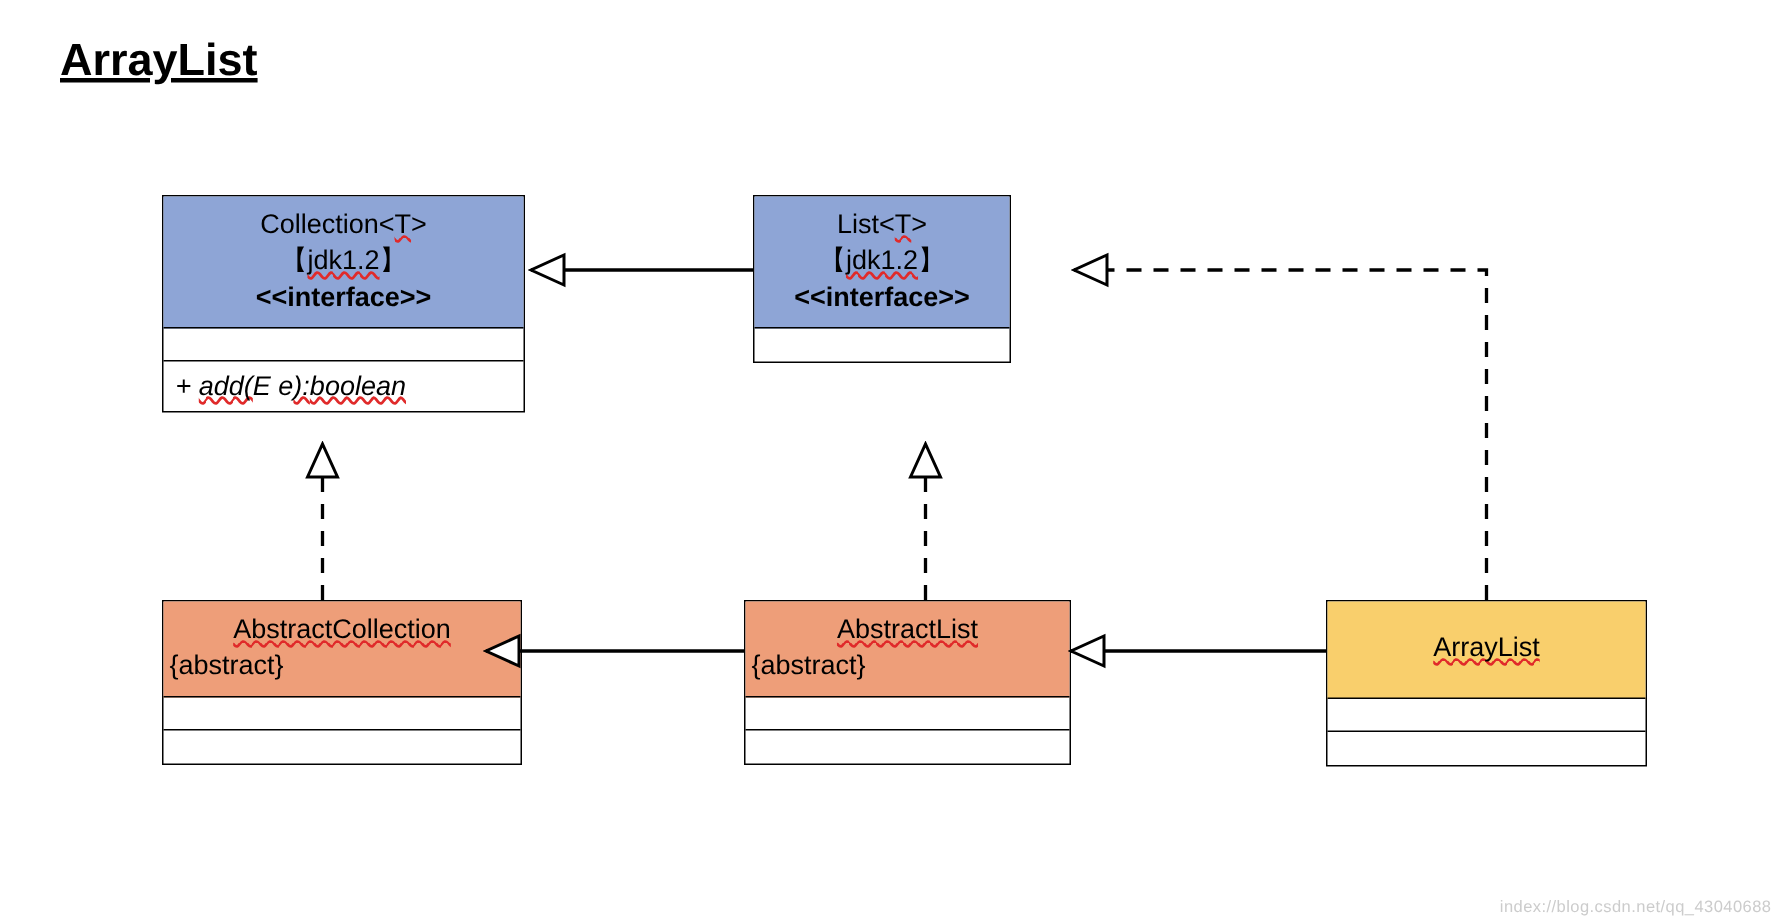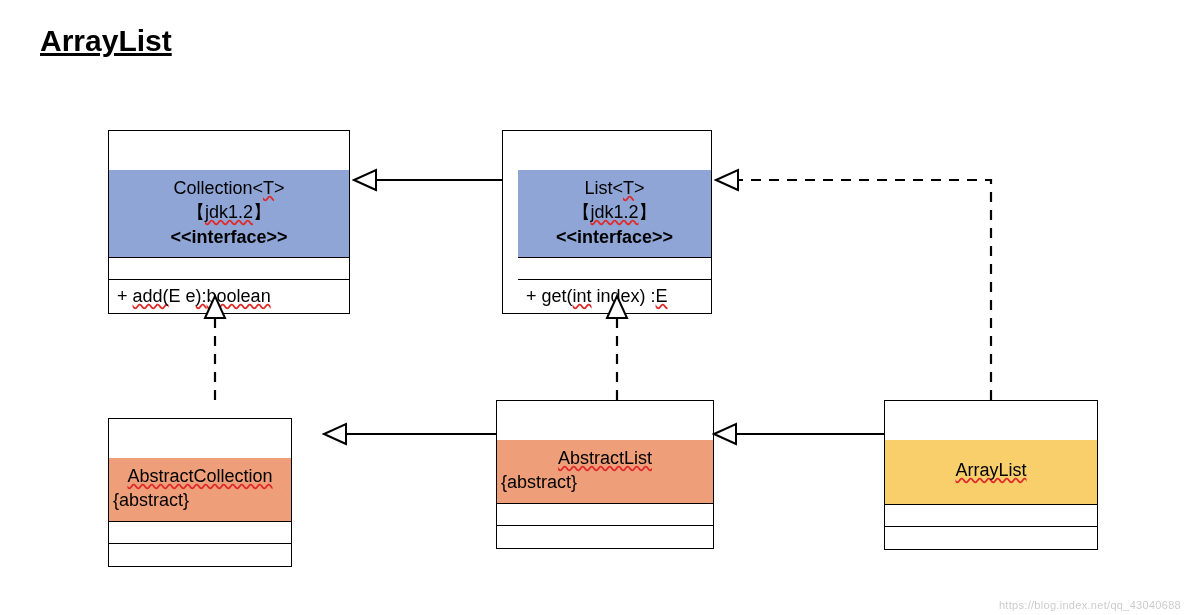--- a/index.html
+++ b/index.html
@@ -26,31 +26,31 @@
     position: absolute;
     border: 1.5px solid #000;
     background: #fff;
   }
   .uml-hdr {
     border-bottom: 1.5px solid #000;
     text-align: center;
     padding: 6px 4px 8px 4px;
     font-size: 18px;
     line-height: 1.35;
-    margin-top: 39px;
   }
   .uml-hdr.blue { background: #8ea5d6; }
   .uml-hdr.orange { background: #ee9e79; }
   .uml-hdr.yellow { background: #f9cf6c; }
   .uml-sec {
     border-bottom: 1.5px solid #000;
     min-height: 26px;
     padding: 6px 8px;
     font-size: 18px;
     text-align: left;
+    font-style: italic;
   }
   .uml-sec:last-child { border-bottom: none; }
   .redsq {
     text-decoration: underline;
     text-decoration-style: wavy;
     text-decoration-color: #e02a2a;
     text-decoration-skip-ink: none;
   }
   .stereotype { display:block;font-weight:bold; }
   .abstr { text-align: left; padding-right: 18px; }
@@ -81,33 +81,30 @@
     <span><span>Collection&lt;</span><span class="redsq">T</span><span>&gt;</span></span><br>
     <span><span>【</span><span class="redsq">jdk1.2</span><span>】</span></span>
     <span class="stereotype">&lt;&lt;interface&gt;&gt;</span>
   </div>
   <div class="uml-sec small-empty"></div>
   <div class="uml-sec">
     <span>+ </span><span class="redsq">add(</span><span>E e</span><span class="redsq">):</span><span class="redsq">boolean</span>
   </div>
 </div>
 
-<div class="uml-box" style="left:502px; top:130px; width:210px;padding-left:15px;">
+<div class="uml-box" style="left:502px; top:130px; width:172px;">
   <div class="uml-hdr blue">
     <span><span>List&lt;</span><span class="redsq">T</span><span>&gt;</span></span><br>
     <span><span>【</span><span class="redsq">jdk1.2</span><span>】</span></span>
     <span class="stereotype">&lt;&lt;interface&gt;&gt;</span>
   </div>
   <div class="uml-sec small-empty"></div>
-  <div class="uml-sec">
-    <span>+ get(</span><span class="redsq">int</span><span> index) :</span><span class="redsq">E</span>
-  </div>
 </div>
 
-<div class="uml-box" style="left:108px; top:418px; width:184px;">
+<div class="uml-box" style="left:108px; top:400px; width:240px;">
   <div class="uml-hdr orange">
     <span class="redsq">AbstractCollection</span>
     <div class="abstr">{abstract}</div>
   </div>
   <div class="uml-sec small-empty"></div>
   <div class="uml-sec small-empty"></div>
 </div>
 
 <div class="uml-box" style="left:496px; top:400px; width:218px;">
   <div class="uml-hdr orange">
@@ -139,13 +136,13 @@
 
   <line x1="617" y1="400" x2="617" y2="296" stroke="#000" stroke-width="2.2" stroke-dasharray="10 8" marker-end="url(#tri)"></line>
 
   <line x1="496" y1="434" x2="324" y2="434" stroke="#000" stroke-width="2.2" marker-end="url(#tri)"></line>
 
   <line x1="884" y1="434" x2="714" y2="434" stroke="#000" stroke-width="2.2" marker-end="url(#tri)"></line>
 
   <polyline points="991,400 991,180 716,180" fill="none" stroke="#000" stroke-width="2.2" stroke-dasharray="10 8" marker-end="url(#tri)"></polyline>
 </svg>
 
-<div class="watermark">https://blog.index.net/qq_43040688</div>
+<div class="watermark">index://blog.csdn.net/qq_43040688</div>
 
 </body></html>

